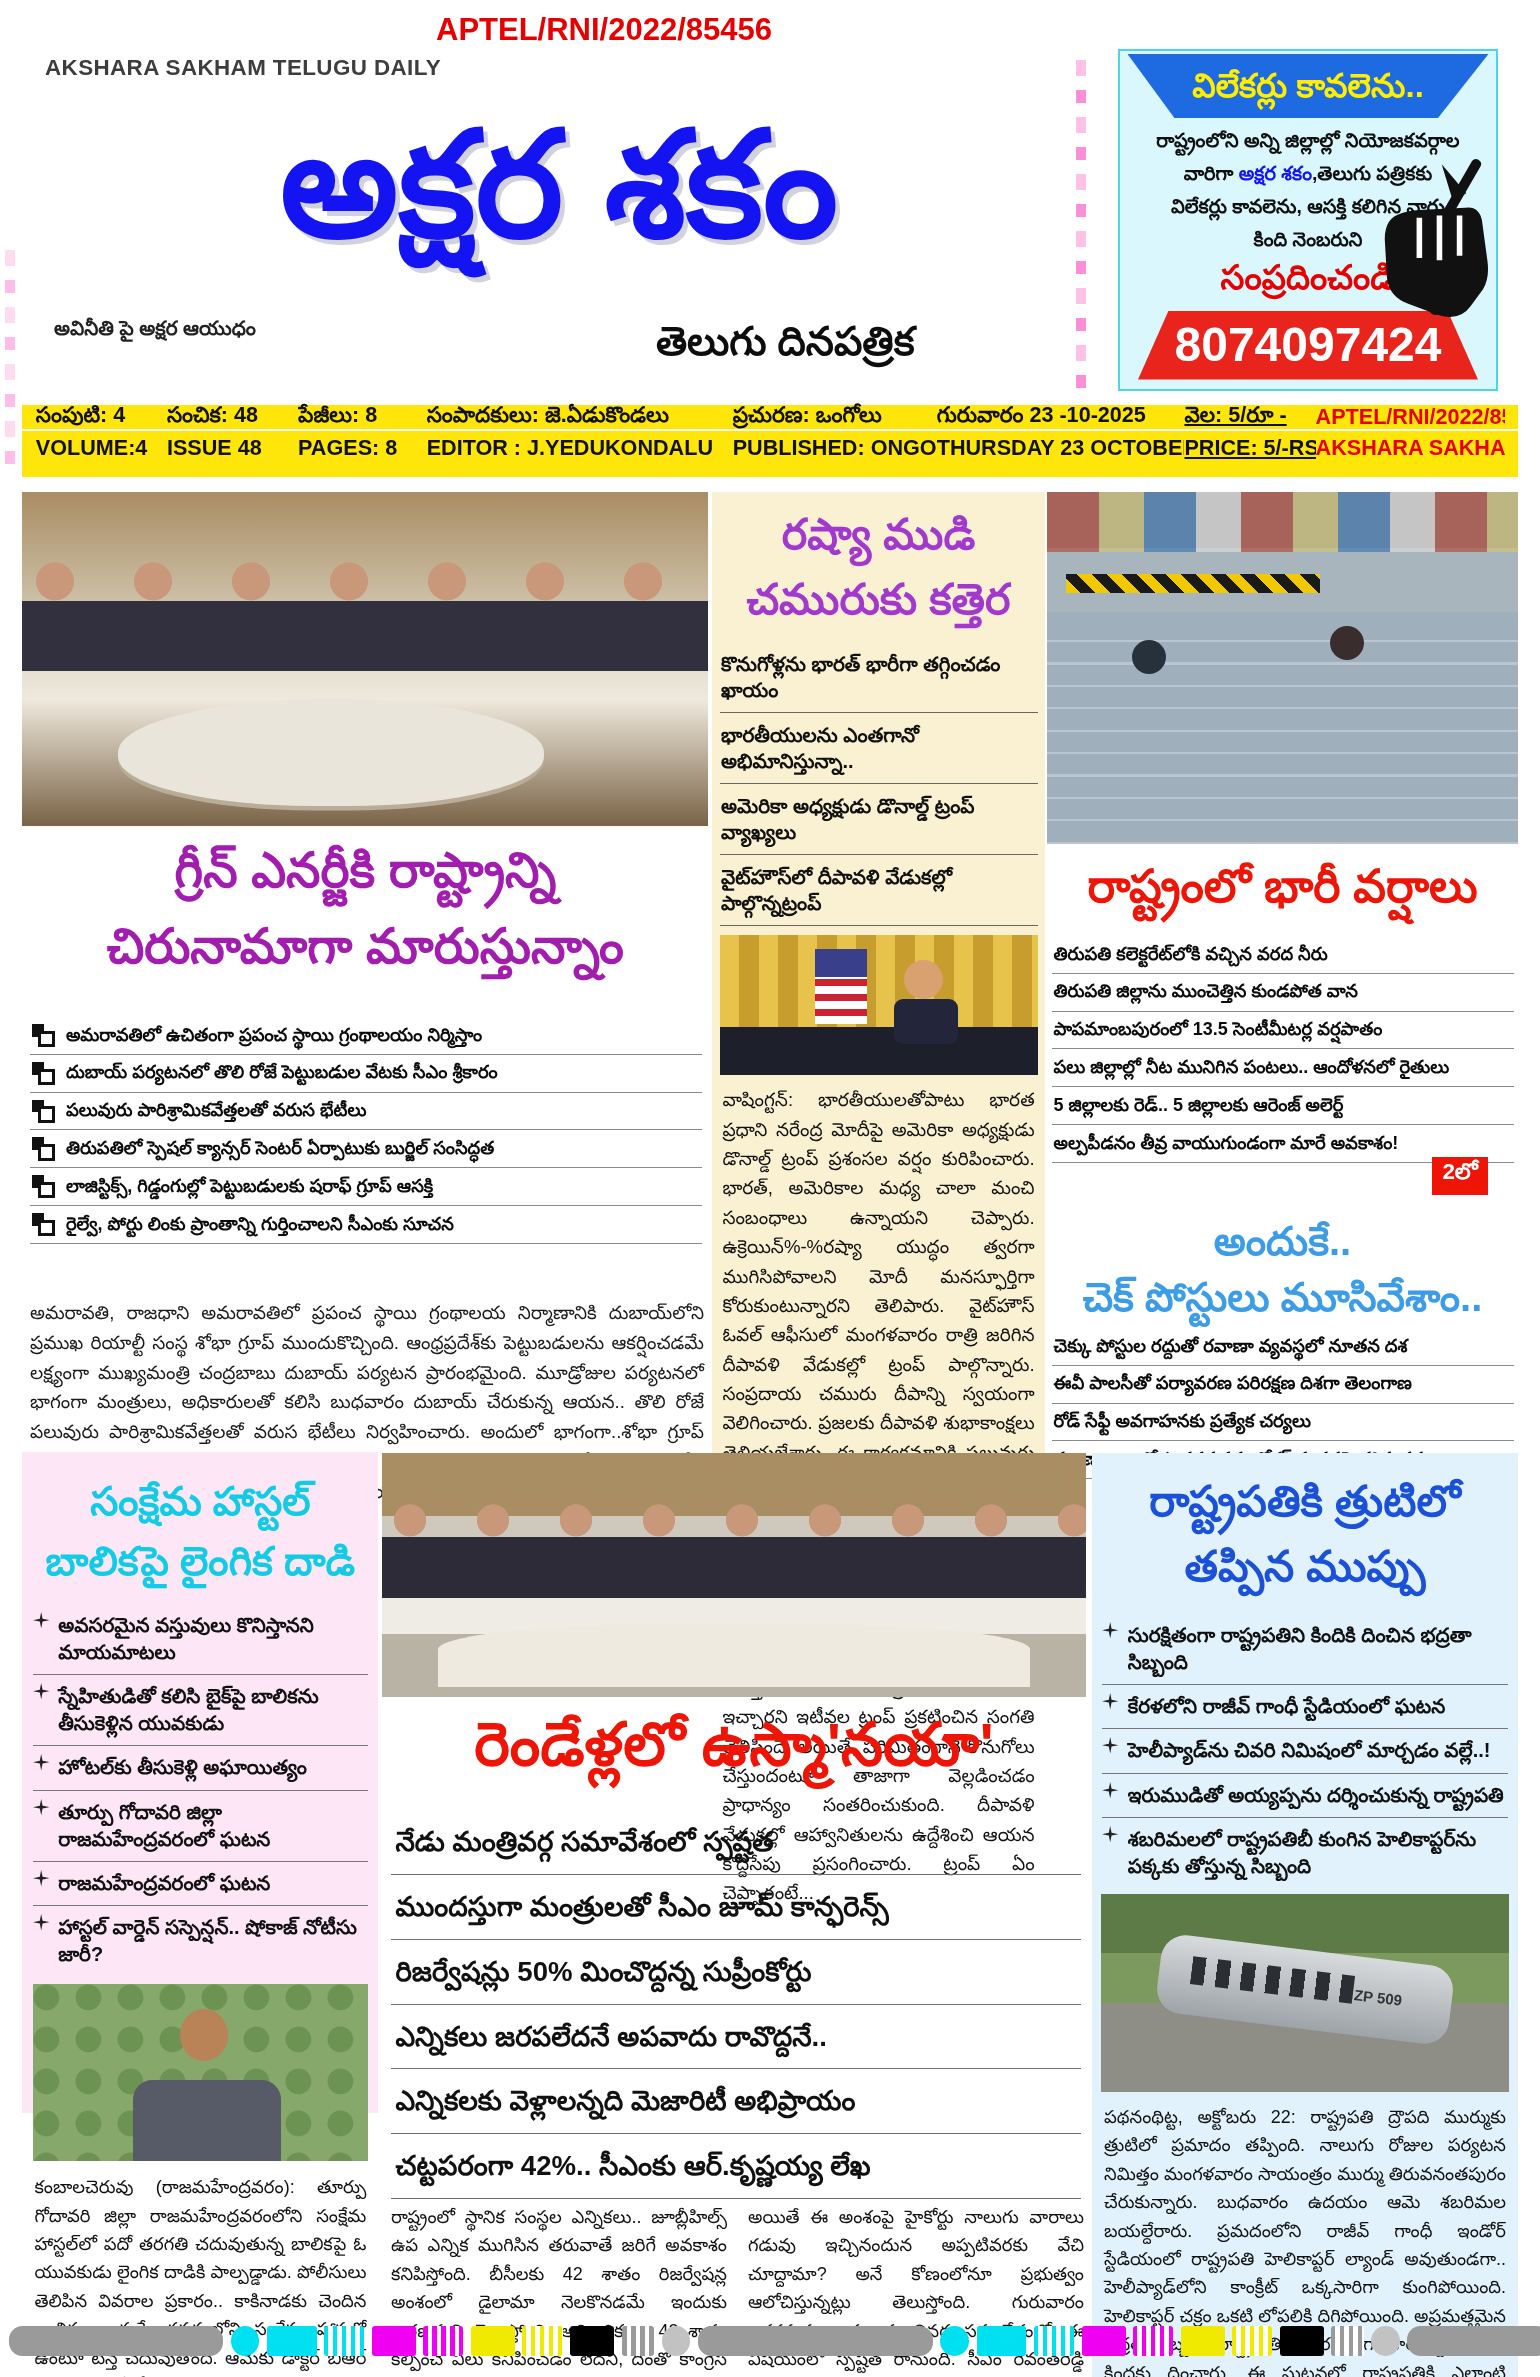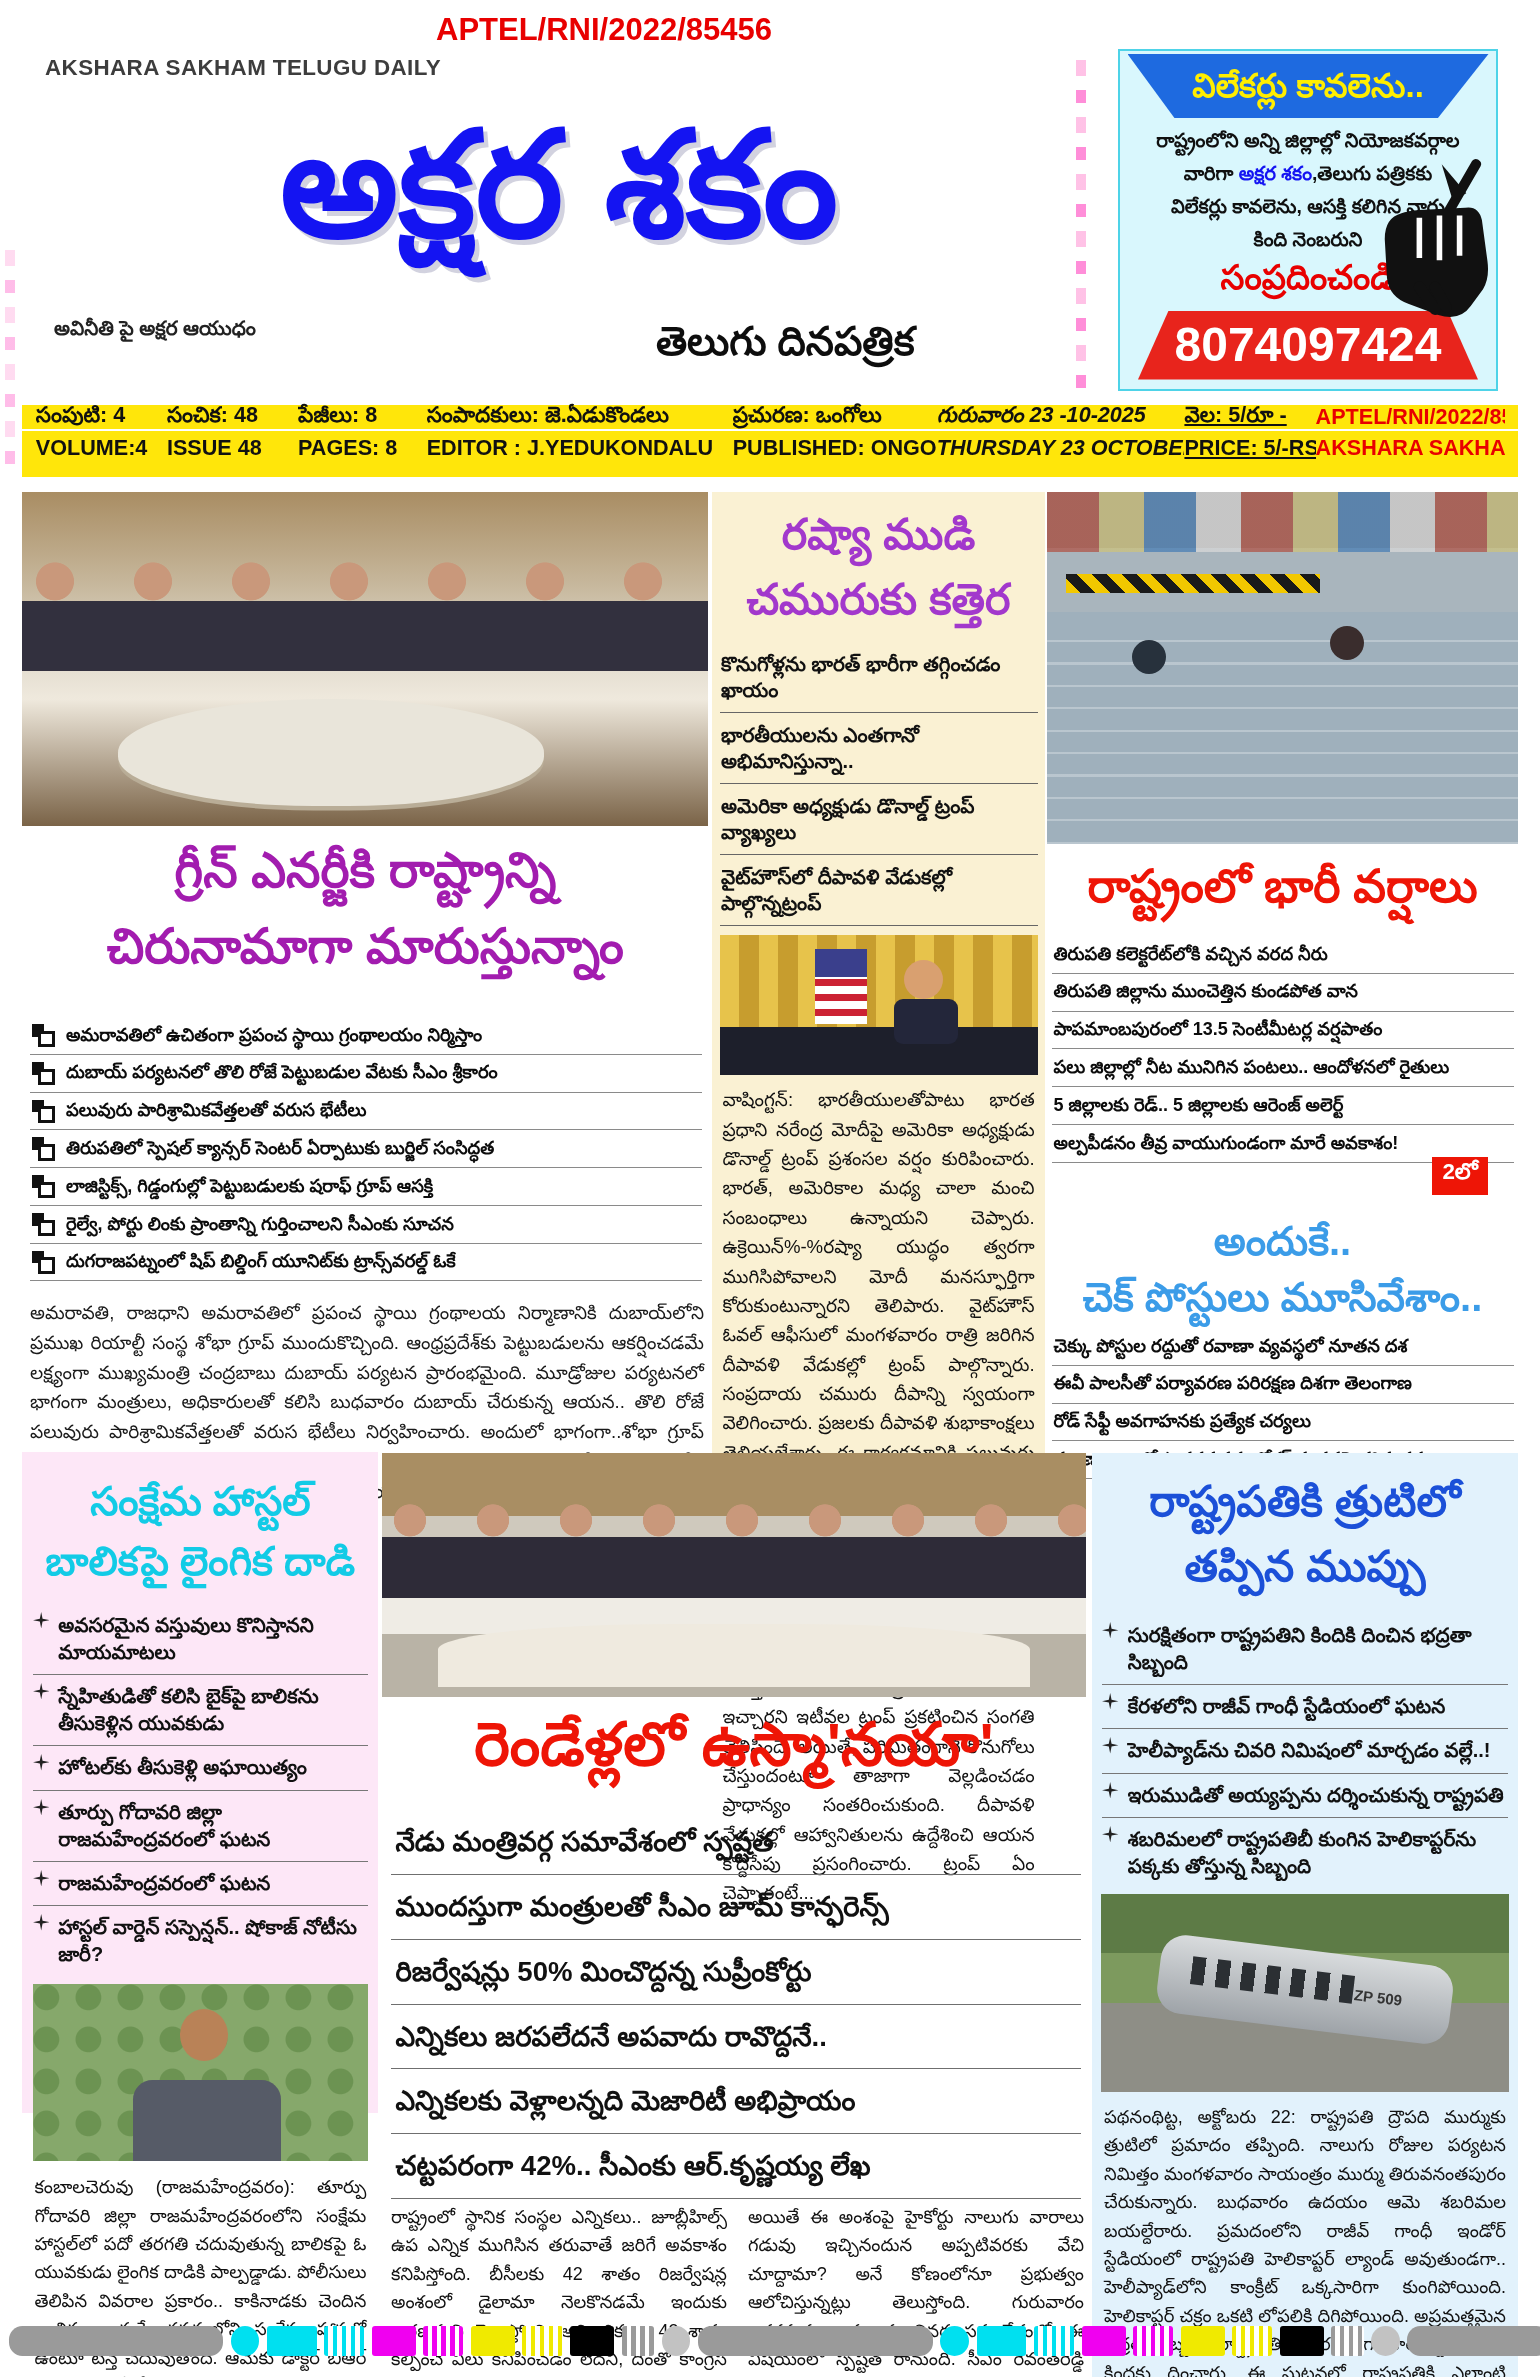--- a/index.html
+++ b/index.html
@@ -26,21 +26,21 @@
            font-size:48px;line-height:67px;text-align:center;
            clip-path:polygon(9% 0,91% 0,100% 100%,0 100%);}
   .fist{position:absolute;right:-6px;top:104px;}
   
   .vreg{width:10.4px;background:repeating-linear-gradient(180deg,#ffb7e2 0 16.4px,#ffffff 16.4px 30px,#ff7ad2 30px 43px,#fff 43px 57px);opacity:.85;}
   
   .infobar{left:22.4px;top:405px;width:1496px;height:72px;background:#ffe60a;}
   .irow{display:flex;align-items:center;padding:0 13.4px;height:24px;}
   .irow + .irow{border-top:2.2px solid #ffffff;height:34px;}
   .irow span{font-weight:bold;font-size:21.6px;white-space:nowrap;overflow:hidden;}
-  .c1{width:9%;}.c2{width:9%;}.c3{width:8%;}.c4{width:21%;margin-left:12px;}.c5{width:14%;}.c6{width:17%;font-style:italic;}.c7{width:9%;text-decoration:underline;}.c8{width:13%;text-align:right;}
+  .c1{width:9%;}.c2{width:9%;}.c3{width:8%;}.c4{width:21%;margin-left:12px;}.c5{width:14%;}.c6{width:17%;}.c7{width:9%;text-decoration:underline;}.c8{width:13%;text-align:right;}
   .red{color:#e80000;}
   
   .photo{position:absolute;overflow:hidden;background:#b9b1a2;}
   .photo .abs{position:absolute;}
   .crowd{background-repeat:repeat-x;}
   
   .hl{position:absolute;text-align:center;font-weight:bold;}
   .rule-list{position:absolute;list-style:none;margin:0;padding:0;}
   .rule-list li{display:flex;align-items:center;gap:12px;border-bottom:1.5px solid #8a8a8a;
                 font-weight:bold;font-size:18px;line-height:1.3;padding:6.7px 1.5px;color:#0c0c0c;}
@@ -157,24 +157,20 @@
         <span class="pgico"></span>
         <span>తిరుపతిలో స్పెషల్ క్యాన్సర్ సెంటర్ ఏర్పాటుకు బుర్జిల్ సంసిద్ధత</span>
       </li>
     <li>
         <span class="pgico"></span>
         <span>లాజిస్టిక్స్, గిడ్డంగుల్లో పెట్టుబడులకు షరాఫ్ గ్రూప్ ఆసక్తి</span>
       </li>
     <li>
         <span class="pgico"></span>
         <span>రైల్వే, పోర్టు లింకు ప్రాంతాన్ని గుర్తించాలని సీఎంకు సూచన</span>
-      </li>
-    <li>
-        <span class="pgico"></span>
-        <span>దుగరాజపట్నంలో షిప్ బిల్డింగ్ యూనిట్‌కు ట్రాన్స్‌వరల్డ్ ఓకే</span>
       </li>
   </ul>
   <p class="bodytxt" style="left:30px;top:1298px;width:674px;font-size:18.6px;line-height:1.6;margin:0;">అమరావతి, రాజధాని అమరావతిలో ప్రపంచ స్థాయి గ్రంథాలయ నిర్మాణానికి దుబాయ్‌లోని ప్రముఖ రియాల్టీ సంస్థ శోభా గ్రూప్ ముందుకొచ్చింది. ఆంధ్రప్రదేశ్‌కు పెట్టుబడులను ఆకర్షించడమే లక్ష్యంగా ముఖ్యమంత్రి చంద్రబాబు దుబాయ్ పర్యటన ప్రారంభమైంది. మూడ్రోజుల పర్యటనలో భాగంగా మంత్రులు, అధికారులతో కలిసి బుధవారం దుబాయ్ చేరుకున్న ఆయన.. తొలి రోజే పలువురు పారిశ్రామికవేత్తలతో వరుస భేటీలు నిర్వహించారు. అందులో భాగంగా..శోభా గ్రూప్ చైర్మన్ రవి మీనన్‌తో సమావేశమయ్యారు. ఈ సందర్భంగా.. అమరావతిలో రూ.100 కోట్ల విరాళంతో ఉచితంగా ప్రపంచ స్థాయి గ్రంథాలయం నిర్మిస్తామని రవి మీనన్ వెల్లడించారు. అమరావతిని ప్రపంచంలో</p>
 
   <div class="abs cream">
     <div class="hl2">
       <div>రష్యా ముడి</div>
       <div>చమురుకు కత్తెర</div>
     </div>
     <ul>

